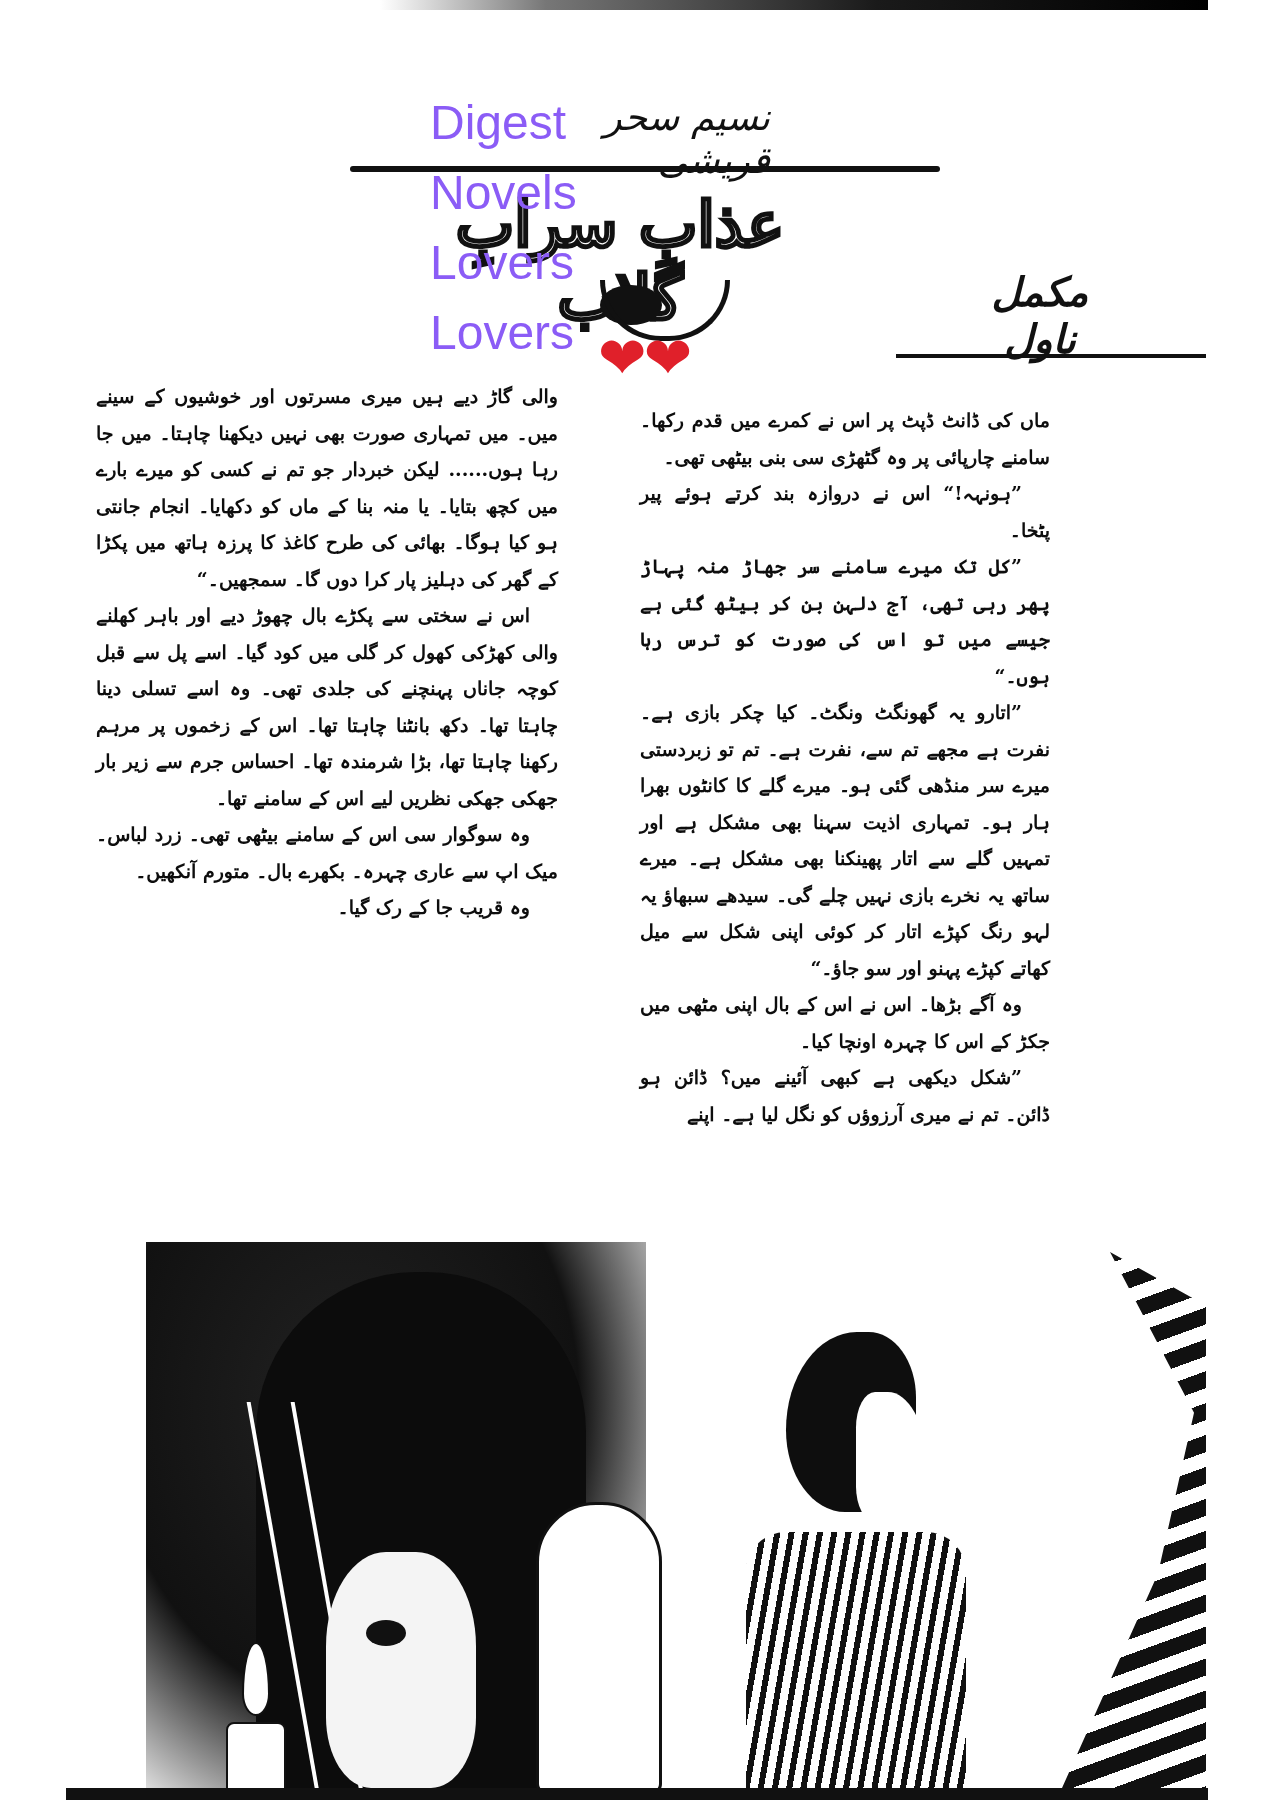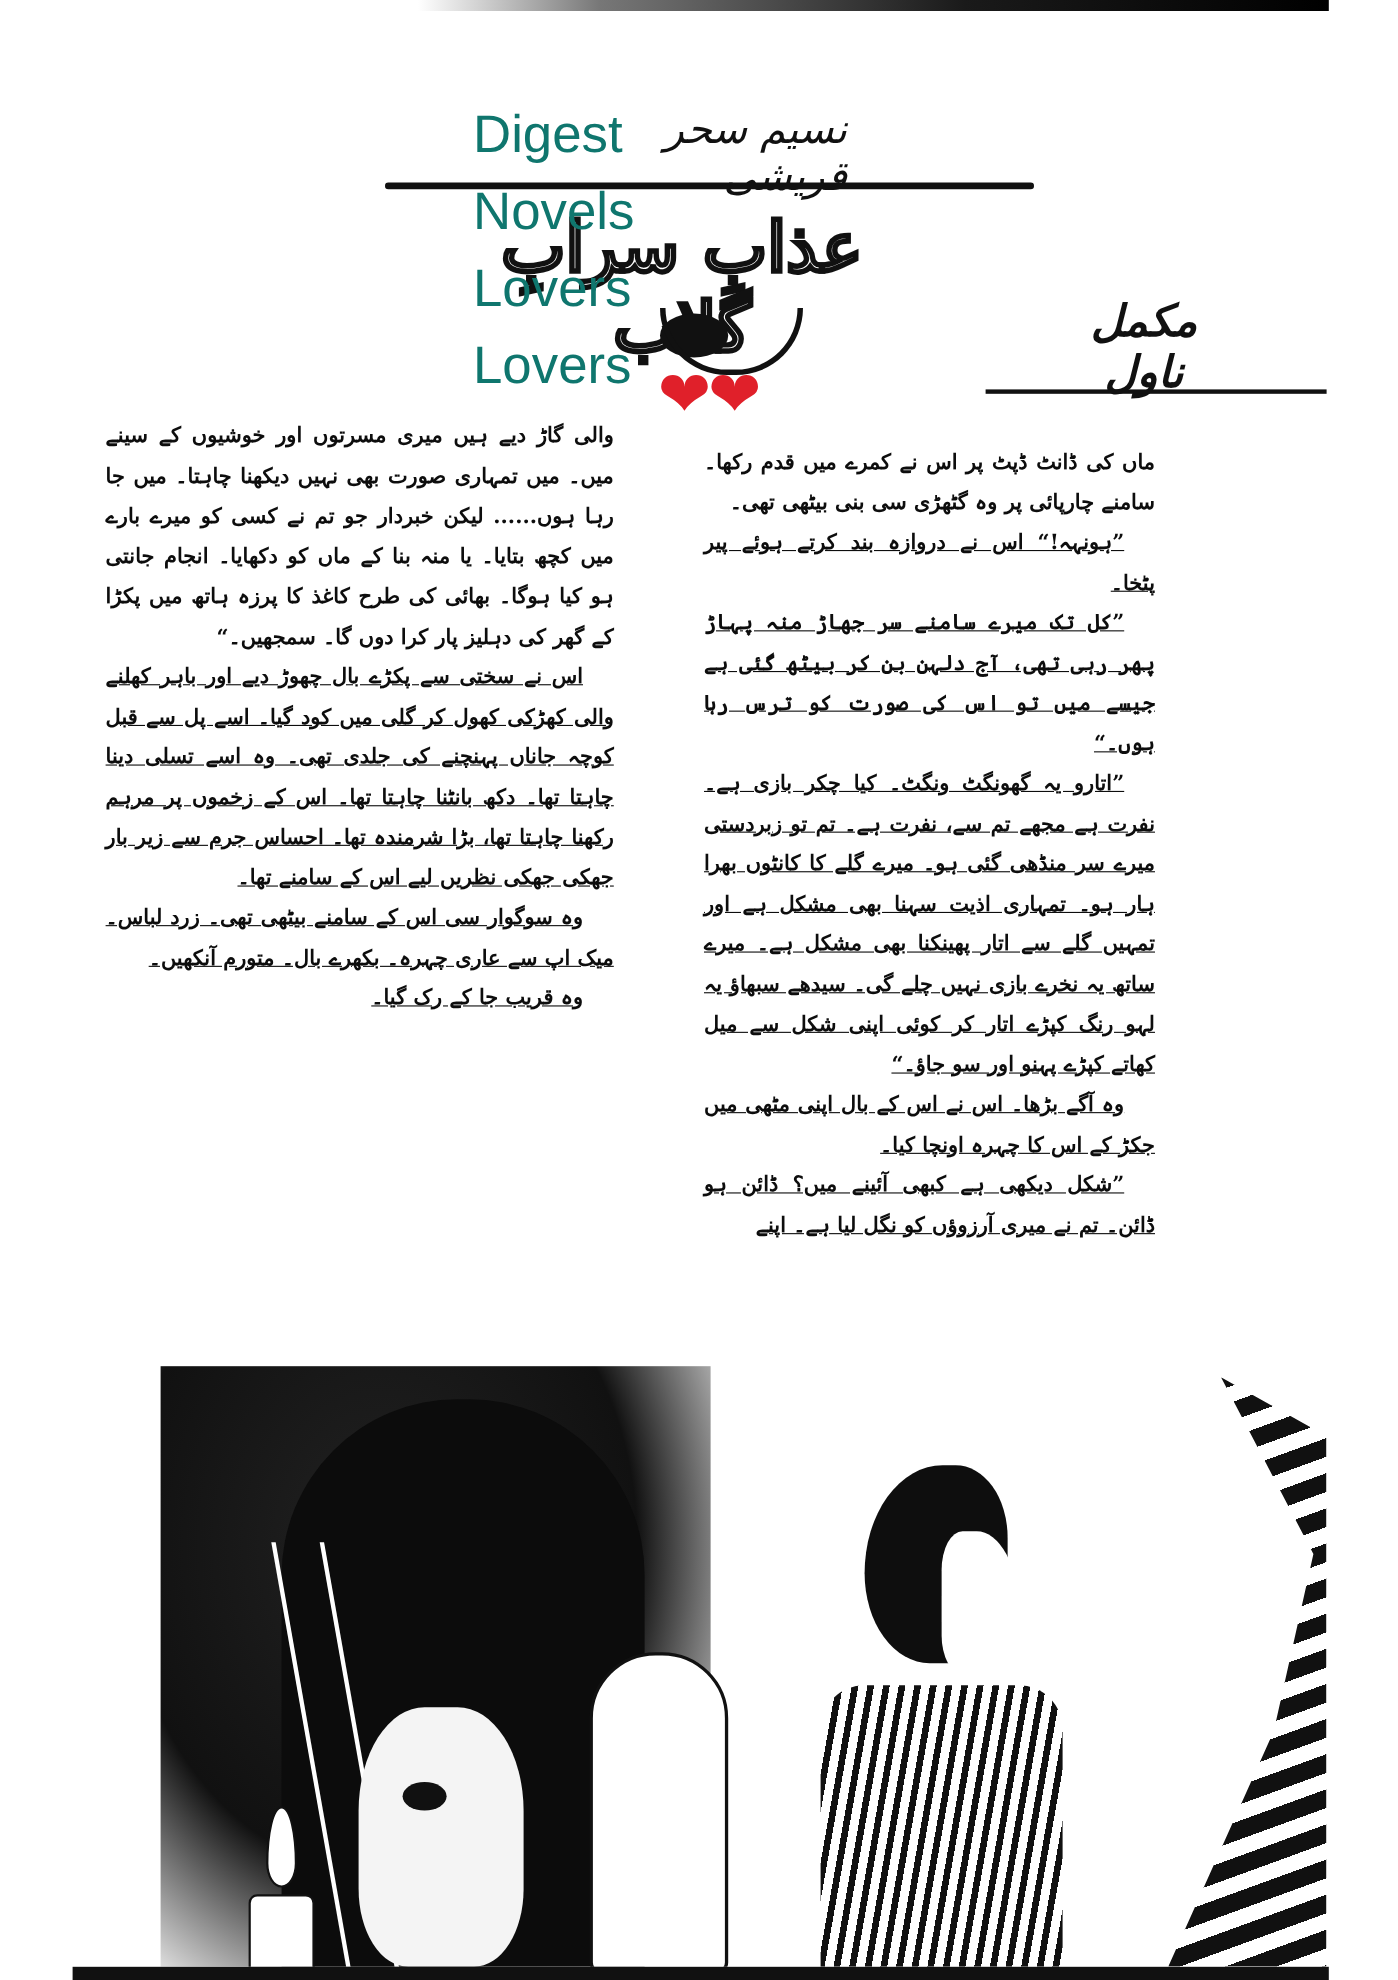--- a/index.html
+++ b/index.html
@@ -30,34 +30,34 @@
   }
   .title-blot { position: absolute; left: 600px; top: 285px; width: 62px; height: 40px; background: #111; border-radius: 50%; }
   .complete-novel {
     position: absolute; left: 960px; top: 268px; width: 160px; text-align: center; direction: rtl;
     font-family: "DejaVu Serif", serif; font-size: 40px; font-weight: bold; font-style: italic;
   }
   .rule-2 { position: absolute; left: 896px; top: 354px; width: 310px; height: 4px; background: #111; }
 
   .watermark {
     position: absolute; left: 430px; top: 88px; width: 340px;
-    font-family: "Liberation Sans", sans-serif; font-size: 48px; color: #0f766e; line-height: 70px;
+    font-family: "Liberation Sans", sans-serif; font-size: 48px; color: #8b5cf6; line-height: 70px;
   }
   .watermark .line { display: block; }
   .hearts { position: absolute; left: 598px; top: 329px; width: 150px; height: 60px; }
   .heart { display: inline-block; font-size: 58px; line-height: 58px; color: #e0202a; margin-right: -8px; }
 
   .column {
     position: absolute; direction: rtl; text-align: justify;
     font-family: "DejaVu Serif", serif; font-size: 19px; line-height: 36.5px; font-weight: bold; color: #0d0d0d;
   }
   .col-right { left: 640px; top: 402px; width: 410px; }
   .col-left  { left: 96px;  top: 378px; width: 462px; }
   .para { display: block; }
-  .para.indent { text-indent: 28px; text-decoration: underline; }
+  .para.indent { text-indent: 28px; }
 
   .illustration { position: absolute; left: 66px; top: 1232px; width: 1142px; height: 556px; overflow: hidden; background: #fff; }
   .ill-dark-bg { position: absolute; left: 80px; top: 10px; width: 500px; height: 546px; background: radial-gradient(ellipse at 40% 30%, #222 0%, #111 55%, #fff 90%); }
   .veil { position: absolute; left: 190px; top: 40px; width: 330px; height: 516px; background: #0c0c0c; border-radius: 160px 160px 0 0; }
   .veil-border { position: absolute; left: 215px; top: 170px; width: 40px; height: 390px; border-left: 4px solid #fff; border-right: 4px solid #fff; transform: skewX(10deg); }
   .face { position: absolute; left: 260px; top: 320px; width: 150px; height: 236px; background: #f4f4f4; border-radius: 40% 40% 30% 30%; }
   .eye { position: absolute; left: 300px; top: 388px; width: 40px; height: 26px; background: #111; border-radius: 50%; }
   .candle { position: absolute; left: 160px; top: 490px; width: 56px; height: 66px; background: #fff; border: 2px solid #111; border-radius: 8px 8px 0 0; }
   .flame { position: absolute; left: 176px; top: 410px; width: 24px; height: 70px; border: 2px solid #111; border-radius: 50% 50% 50% 50% / 70% 70% 30% 30%; background: #fff; }
   .hand { position: absolute; left: 470px; top: 270px; width: 120px; height: 286px; background: #fff; border: 3px solid #111; border-radius: 60px 60px 10px 10px; }

